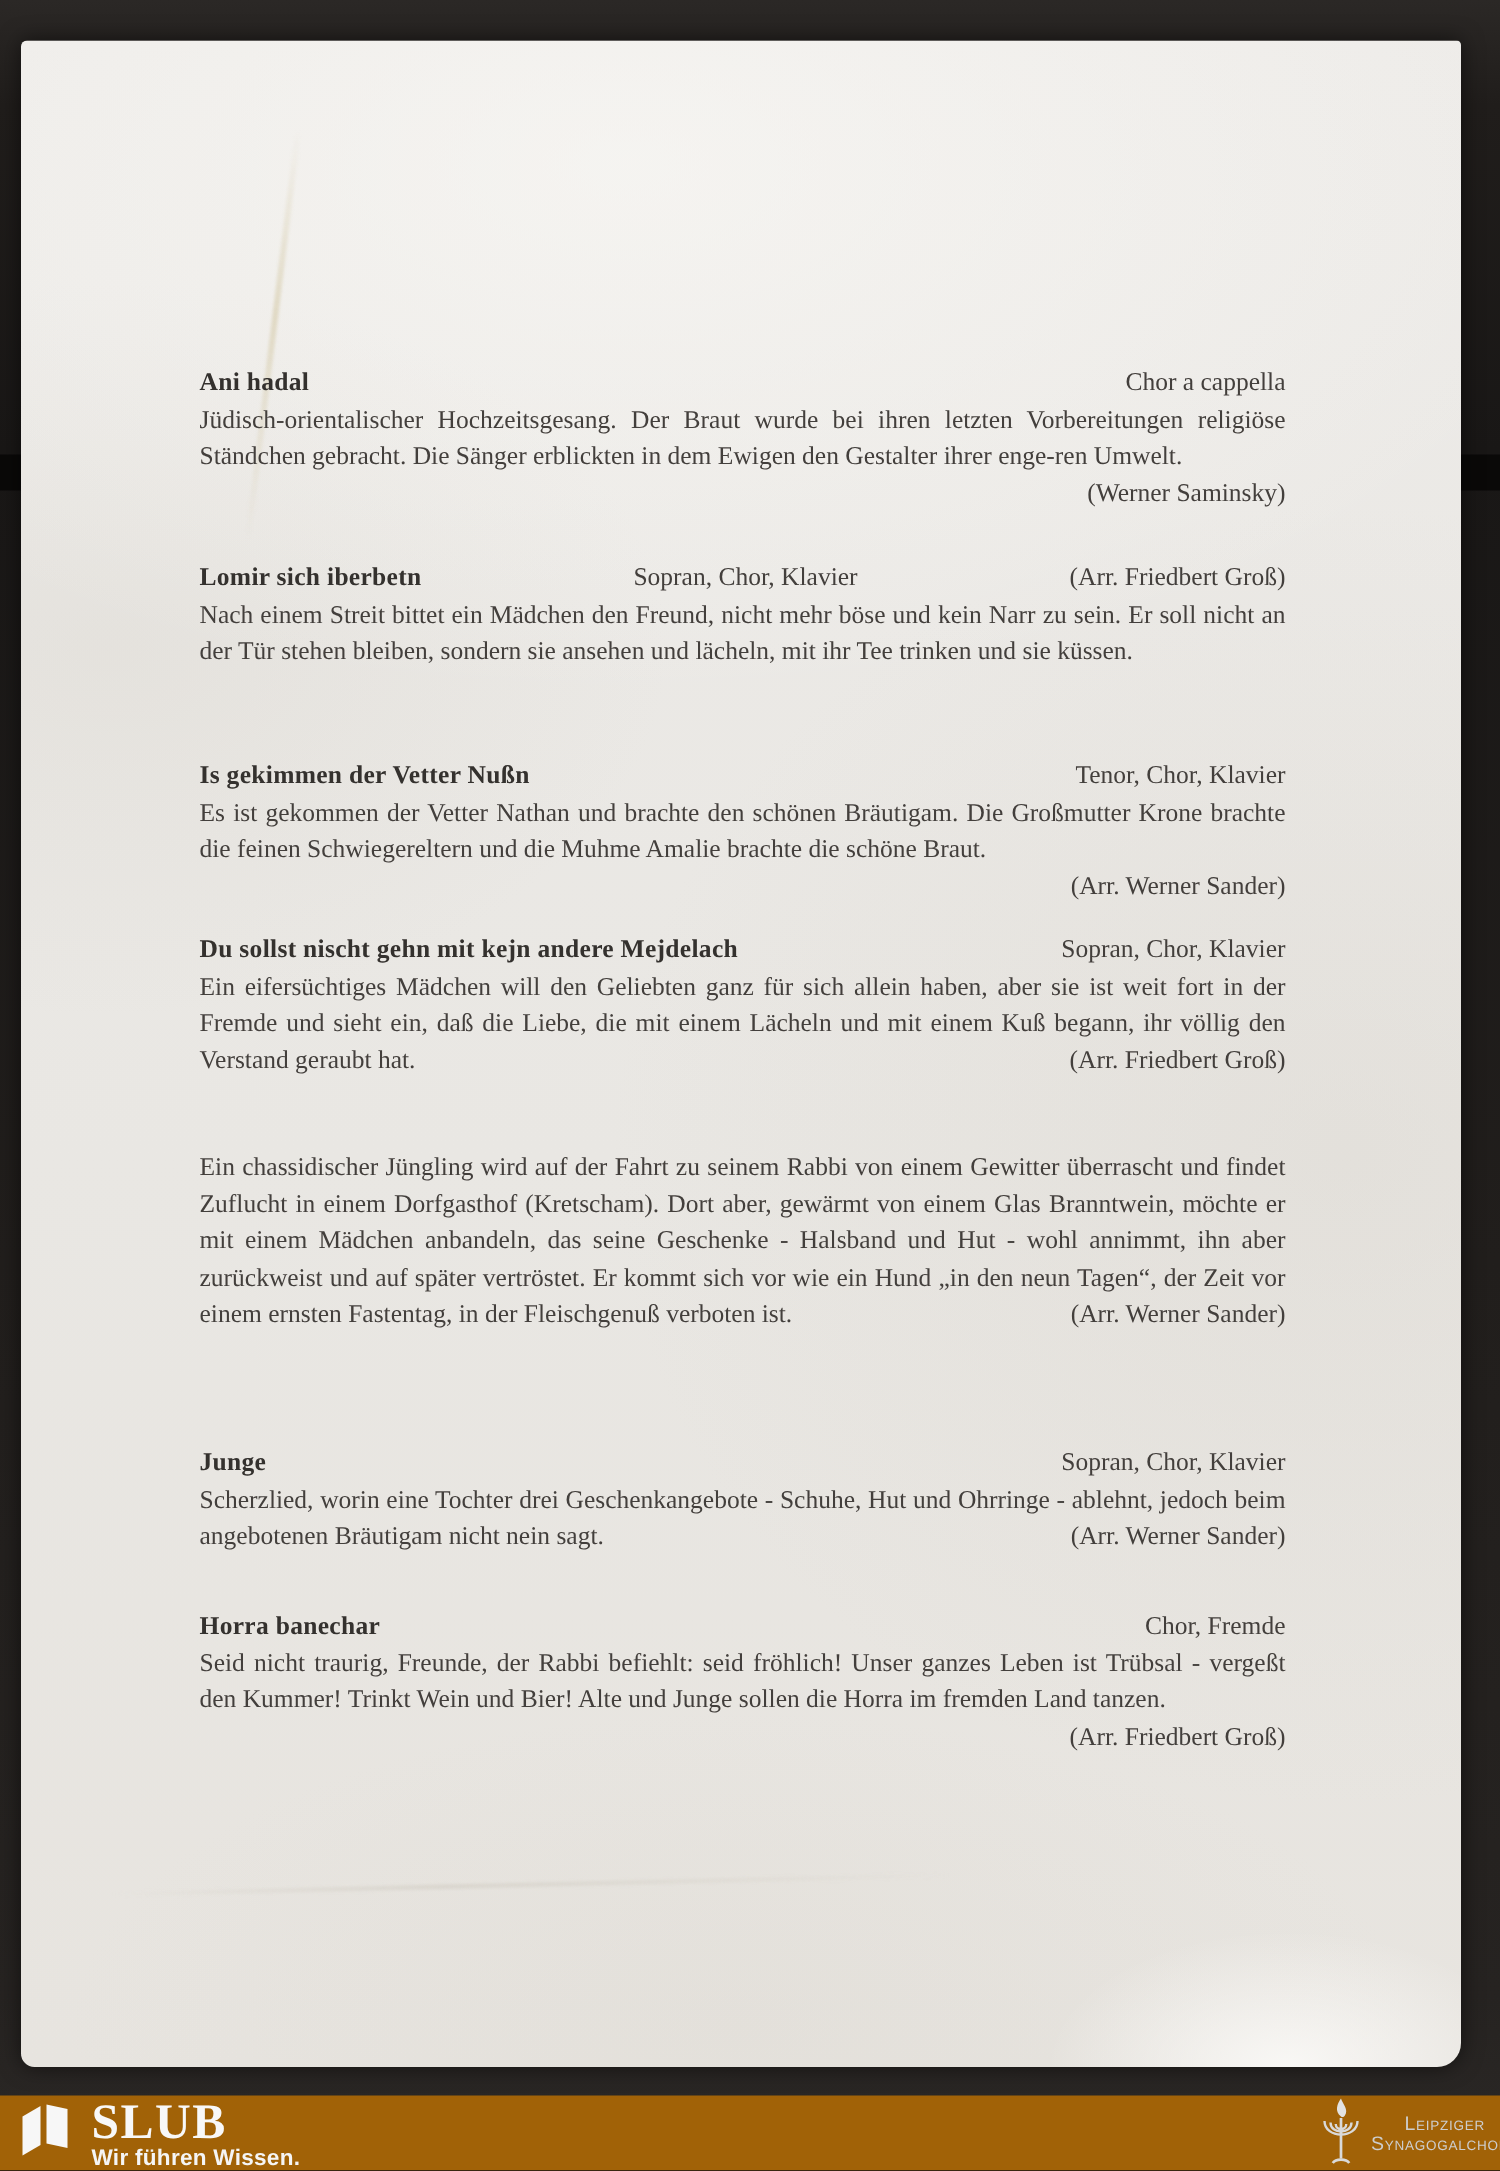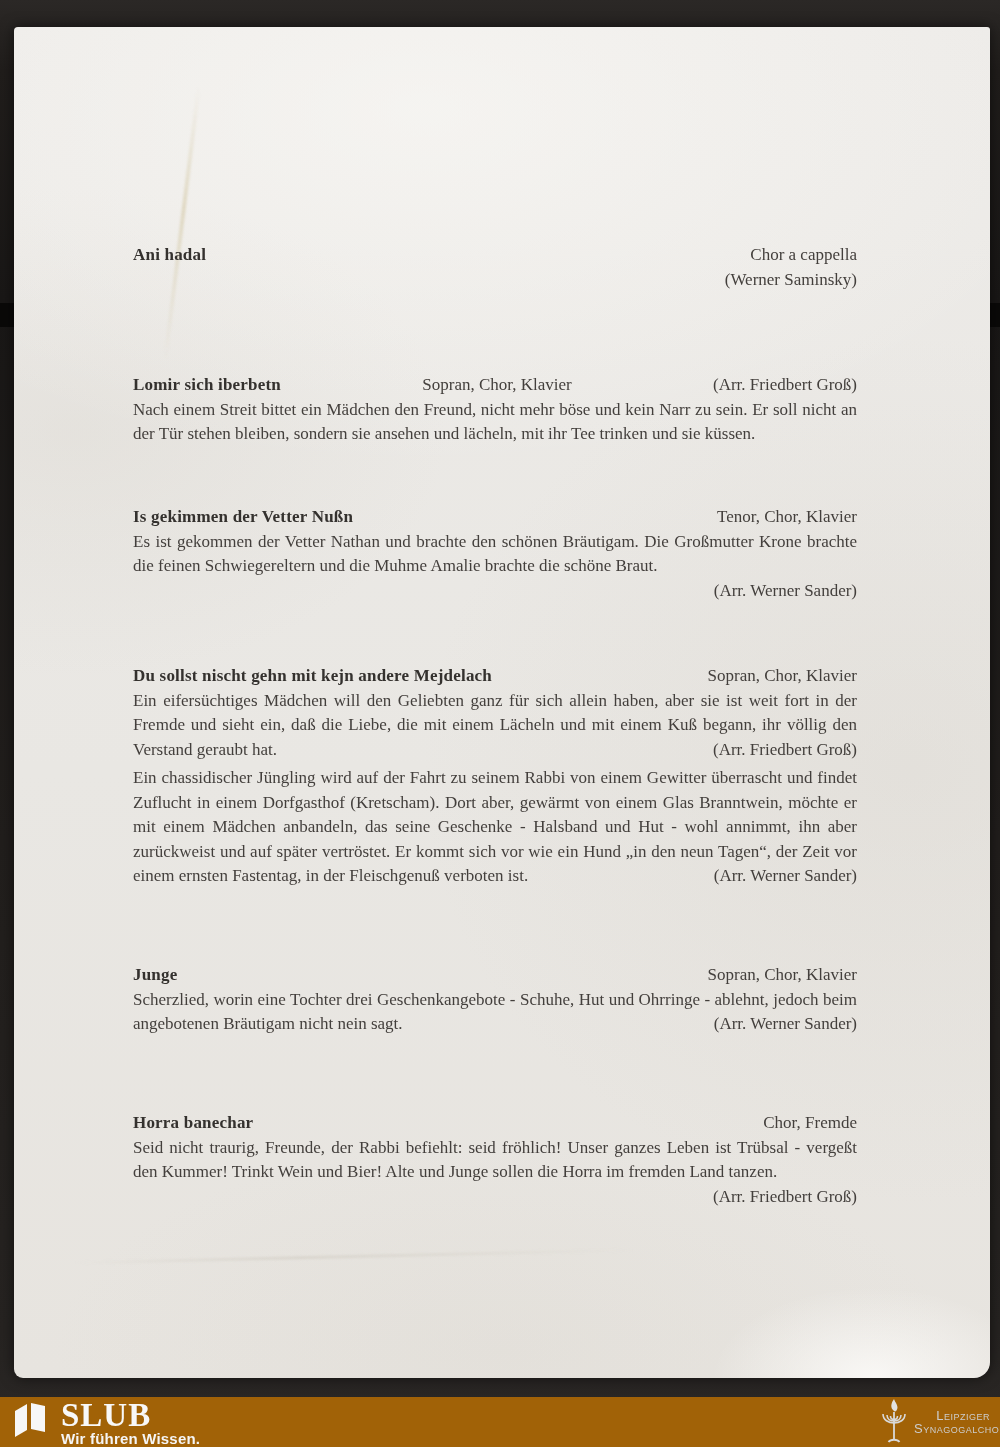--- a/index.html
+++ b/index.html
@@ -21,21 +21,20 @@
     position:absolute;left:14px;top:27px;width:960px;height:1351px;
     border-radius:4px 3px 16px 9px;
     background:
       radial-gradient(230px 130px at 88% 100%, rgba(252,251,249,0.85), rgba(252,251,249,0) 70%),
       radial-gradient(900px 480px at 42% 6%, rgba(252,251,248,0.55), rgba(252,251,248,0) 75%),
       radial-gradient(700px 620px at 92% 55%, rgba(213,208,200,0.30), rgba(213,208,200,0) 70%),
       radial-gradient(520px 340px at 6% 30%, rgba(214,210,202,0.30), rgba(214,210,202,0) 72%),
       radial-gradient(640px 300px at 50% 98%, rgba(216,212,204,0.25), rgba(216,212,204,0) 70%),
       linear-gradient(180deg,#edebe8 0%,#e9e7e3 55%,#e7e4df 100%);
     box-shadow:0 0 14px rgba(0,0,0,.55);
-    padding-left:16px;
   }
   .crease-topleft{
     position:absolute;left:166px;top:58px;width:4px;height:276px;
     transform:rotate(7deg);
     background:linear-gradient(180deg,rgba(198,182,132,0) 0%,rgba(198,182,132,0.38) 45%,rgba(198,182,132,0) 100%);
     filter:blur(1px);
   }
   .crease-bottom{
     position:absolute;left:60px;top:1228px;width:560px;height:3px;
     transform:rotate(-1.3deg);
@@ -45,21 +44,21 @@
   
   .sec{
     position:absolute;left:119px;width:724px;
     font-size:17px;line-height:24.5px;color:#433f3c;
   }
   .trow{display:flex;justify-content:space-between;}
   .t{font-weight:700;color:#34312e;letter-spacing:.2px;}
   .body{text-align:justify;}
   .credit{float:right;}
   .credit-line{text-align:right;}
-  .s1{top:216px}.s2{top:346px}.s3{top:478px}.s4{top:637px}.s5{top:739px}.s6{top:936px}.s7{top:1084px}
+  .s1{top:216px}.s2{top:346px}.s3{top:478px}.s4{top:594px}.s5{top:739px}.s6{top:936px}.s7{top:1045px}
   
   .footer{
     position:absolute;left:0;top:1397px;width:1000px;height:50px;
     background:#a16207;
     font-family:"Liberation Sans","DejaVu Sans",sans-serif;
   }
   .slub{position:absolute;left:13px;top:3px;display:flex;align-items:flex-start;}
   .slub-text{margin-left:14px;}
   .slub-wordmark{
     font-family:"Liberation Serif","DejaVu Serif",serif;
@@ -84,21 +83,21 @@
 
   <div class="paper">
     <div class="crease-topleft"></div>
     <div class="crease-bottom"></div>
 
     <section class="sec s1">
       <div class="trow">
         <span class="t">Ani hadal</span>
         <span>Chor a cappella</span>
       </div>
-      <div class="body"><span class="credit">(Werner Saminsky)</span></div>
+      <div class="body"><span>Jüdisch-orientalischer Hochzeitsgesang. Der Braut wurde bei ihren letzten Vorbereitungen religiöse Ständchen gebracht. Die Sänger erblickten in dem Ewigen den Gestalter ihrer enge-ren Umwelt.</span><span class="credit">(Werner Saminsky)</span></div>
     </section>
 
     <section class="sec s2">
       <div class="trow">
         <span class="t">Lomir sich iberbetn</span>
         <span>Sopran, Chor, Klavier</span>
         <span>(Arr. Friedbert Groß)</span>
       </div>
       <div class="body"><span>Nach einem Streit bittet ein Mädchen den Freund, nicht mehr böse und kein Narr zu sein. Er soll nicht an der Tür stehen bleiben, sondern sie ansehen und lächeln, mit ihr Tee trinken und sie küssen.</span></div>
     </section>

